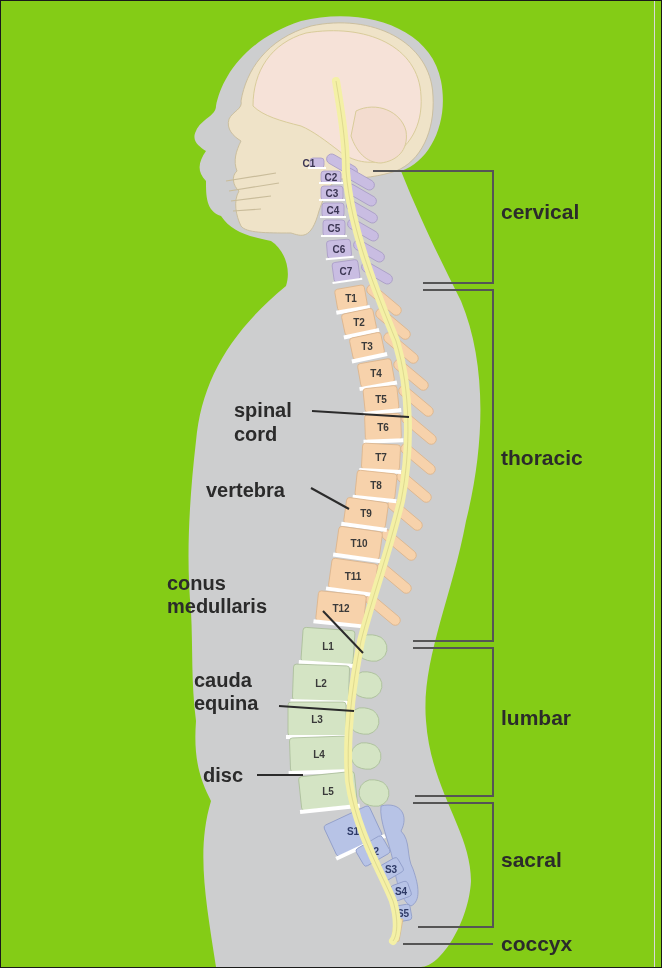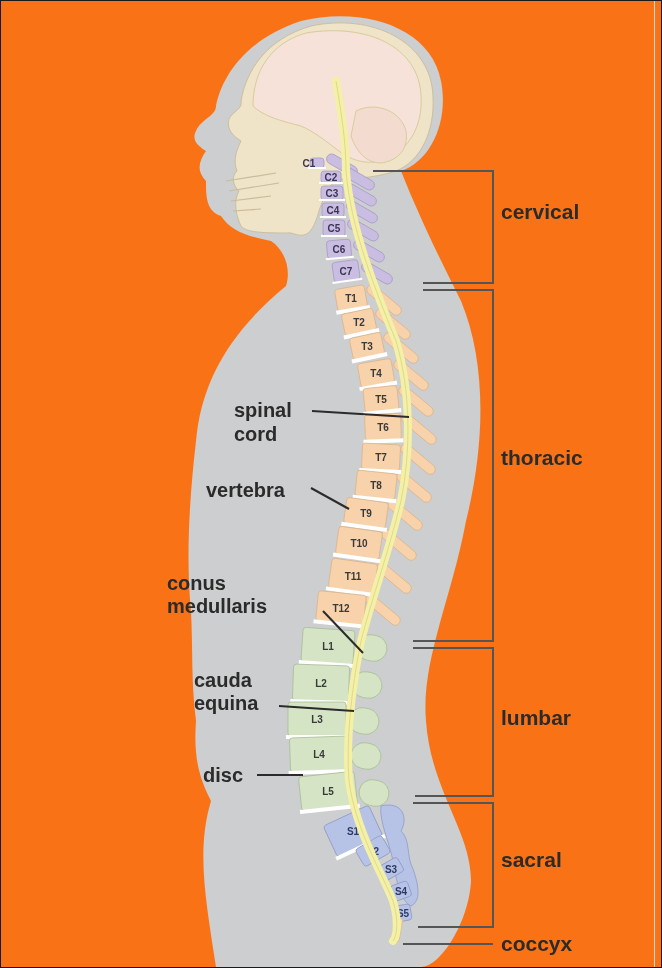--- a/index.html
+++ b/index.html
@@ -1,19 +1,19 @@
 <!DOCTYPE html>
 <html><head>
 <meta charset="utf-8">
 <style>
   html, body { margin: 0; padding: 0; background: #ffffff; }
   body { width: 662px; height: 968px; overflow: hidden; }
   #frame {
     position: relative; width: 660px; height: 966px;
-    border: 1px solid #1a1a1a; background: #f97316; overflow: hidden;
+    border: 1px solid #1a1a1a; background: #84cc16; overflow: hidden;
   }
   #inner-edge { position: absolute; left: 653px; top: 0; width: 1px; height: 966px; background: #d8d8d8; }
   svg { position: absolute; left: 0; top: 0; }
   .region-label, .anat-label {
     font-family: "Liberation Sans", sans-serif; font-weight: bold; fill: #2b2b2b;
   }
   .region-label { font-size: 21px; }
   .anat-label { font-size: 20px; }
   .vert-label { font-family: "Liberation Sans", sans-serif; font-weight: bold; font-size: 10px; fill: #3a3a3a; }
   .vert-label.c { fill: #3b3553; }

